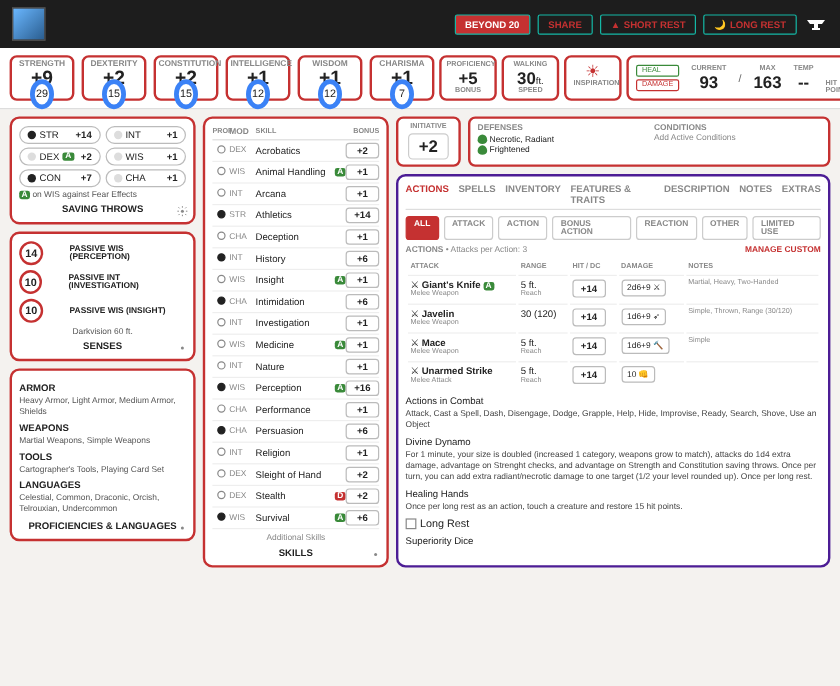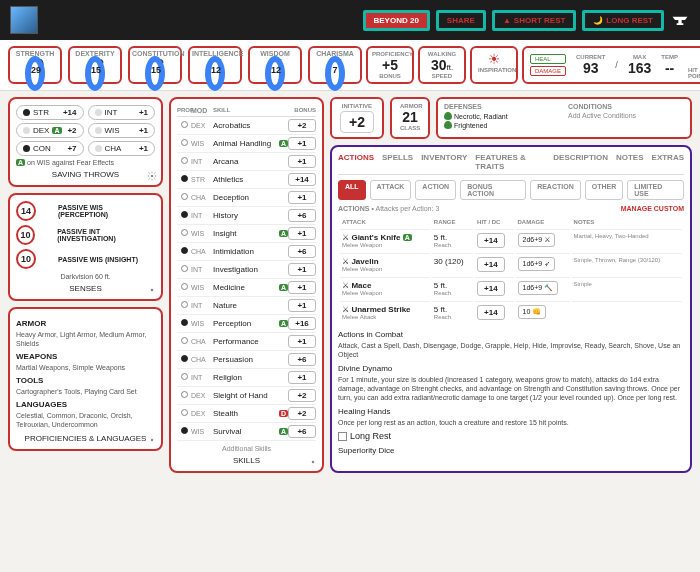--- a/index.html
+++ b/index.html
@@ -3,43 +3,43 @@
 <meta charset="utf-8">
 <style>
 *{box-sizing:border-box;margin:0;padding:0;font-family:Arial,Helvetica,sans-serif}
 body{background:#f4f2ef;font-size:9px;color:#222;width:700px}
 .header{background:#1d1d1d;color:#fff;padding:6px 10px;display:flex;align-items:center;gap:8px}
 .avatar{width:28px;height:28px;background:linear-gradient(135deg,#6ab7ff,#2a5d8f);border:1px solid #555}
 .char-name{font-size:14px;font-weight:bold}
 .manage-btn{border:1px solid #888;font-size:7px;padding:1px 5px;border-radius:2px;color:#ccc}
 .subtitle{font-size:8px;color:#aaa}
 .header-btns{margin-left:auto;display:flex;gap:6px;align-items:center}
-.hbtn{border:3px solid #14b8a6;color:#c53131;padding:3px 8px;font-size:8px;font-weight:bold;border-radius:2px;display:flex;align-items:center;gap:3px}
+.hbtn{border:1px solid #14b8a6;color:#c53131;padding:3px 8px;font-size:8px;font-weight:bold;border-radius:2px;display:flex;align-items:center;gap:3px}
 .hbtn.b20{background:#c53131;color:#fff}
 .anvil{width:20px;height:20px;color:#fff}
 .stats-row{display:flex;gap:4px;padding:6px 8px;background:#fff;border-bottom:1px solid #ddd}
 .stat-box{border:2px solid #c53131;border-radius:6px;width:54px;text-align:center;padding:2px;position:relative;background:#fff}
 .stat-label{font-size:7px;color:#888;font-weight:bold}
 .stat-mod{font-size:16px;font-weight:bold;color:#222}
-.stat-score{position:absolute;bottom:-9px;left:50%;transform:translateX(-50%);background:#fff;border:6px solid #3b82f6;border-radius:50%;width:20px;height:35px;font-size:9px;line-height:16px;font-weight:bold}
+.stat-score{position:absolute;bottom:-9px;left:50%;transform:translateX(-50%);background:#fff;border:4px solid #3b82f6;border-radius:50%;width:20px;height:25px;font-size:9px;line-height:16px;font-weight:normal}
 .mini-box{border:2px solid #c53131;border-radius:6px;text-align:center;padding:3px 4px;background:#fff;min-width:48px}
 .mini-label{font-size:6px;color:#888;font-weight:bold}
 .mini-val{font-size:14px;font-weight:bold}
 .hp-box{border:2px solid #c53131;border-radius:6px;padding:3px 6px;background:#fff;display:flex;gap:10px;align-items:center}
 .hp-col{text-align:center}
 .hp-lbl{font-size:6px;color:#888;font-weight:bold}
 .hp-v{font-size:14px;font-weight:bold}
 .heal-btn{border:1px solid #3a8a3a;color:#3a8a3a;font-size:6px;padding:1px 4px;border-radius:2px;margin-bottom:2px}
 .dmg-btn{border:1px solid #c53131;color:#c53131;font-size:6px;padding:1px 4px;border-radius:2px}
 .main{display:flex;gap:6px;padding:6px 8px}
 .col1{width:155px;display:flex;flex-direction:column;gap:6px}
 .col2{width:155px}
 .col3{flex:1;display:flex;flex-direction:column;gap:6px}
 .panel{border:2px solid #c53131;border-radius:8px;background:#fff;padding:6px;position:relative}
-.panel-title{text-align:center;font-size:8px;font-weight:normal;color:#222;margin-top:4px}
+.panel-title{text-align:center;font-size:8px;font-weight:bold;color:#222;margin-top:4px}
 .gear{position:absolute;right:4px;bottom:4px;width:10px;height:10px;color:#888}
 .save-row{display:flex;gap:4px;margin-bottom:3px}
 .save-chip{border:1px solid #bbb;border-radius:10px;padding:2px 6px;display:flex;align-items:center;gap:3px;flex:1;font-size:8px}
 .dot{width:7px;height:7px;border-radius:50%;background:#ddd;display:inline-block}
 .dot.filled{background:#222}
 .save-val{margin-left:auto;font-weight:bold}
 .note{font-size:7px;color:#555;margin-top:3px}
 .green-badge{background:#3a8a3a;color:#fff;border-radius:2px;padding:0 2px;font-size:7px;font-weight:bold}
 .passive-row{display:flex;align-items:center;gap:22px;margin-bottom:4px}
 .passive-val{border:2px solid #c53131;border-radius:50%;width:20px;height:20px;text-align:center;line-height:16px;font-size:9px;font-weight:bold}
@@ -367,25 +367,20 @@
         </svg>
     </div>
   </div>
 
   <div class="col3">
     <div class="row-top">
       <div class="init-box">
         <div class="mini-label">INITIATIVE</div>
         <div class="mini-val" style="border:1px solid #ccc;border-radius:4px;padding:2px 8px;margin-top:2px">+2</div>
       </div>
-      <div class="ac-box ac-shield">
-        <div class="mini-label">ARMOR</div>
-        <div class="mini-val">21</div>
-        <div class="mini-label">CLASS</div>
-      </div>
       <div class="def-cond">
         <div class="def-col">
           <div class="def-hdr">DEFENSES</div>
           <div class="def-item">
               <span class="shield-ico"></span>
               <span>Necrotic, Radiant</span>
             </div>
           <div class="def-item">
               <span class="shield-ico"></span>
               <span>Frightened</span>

